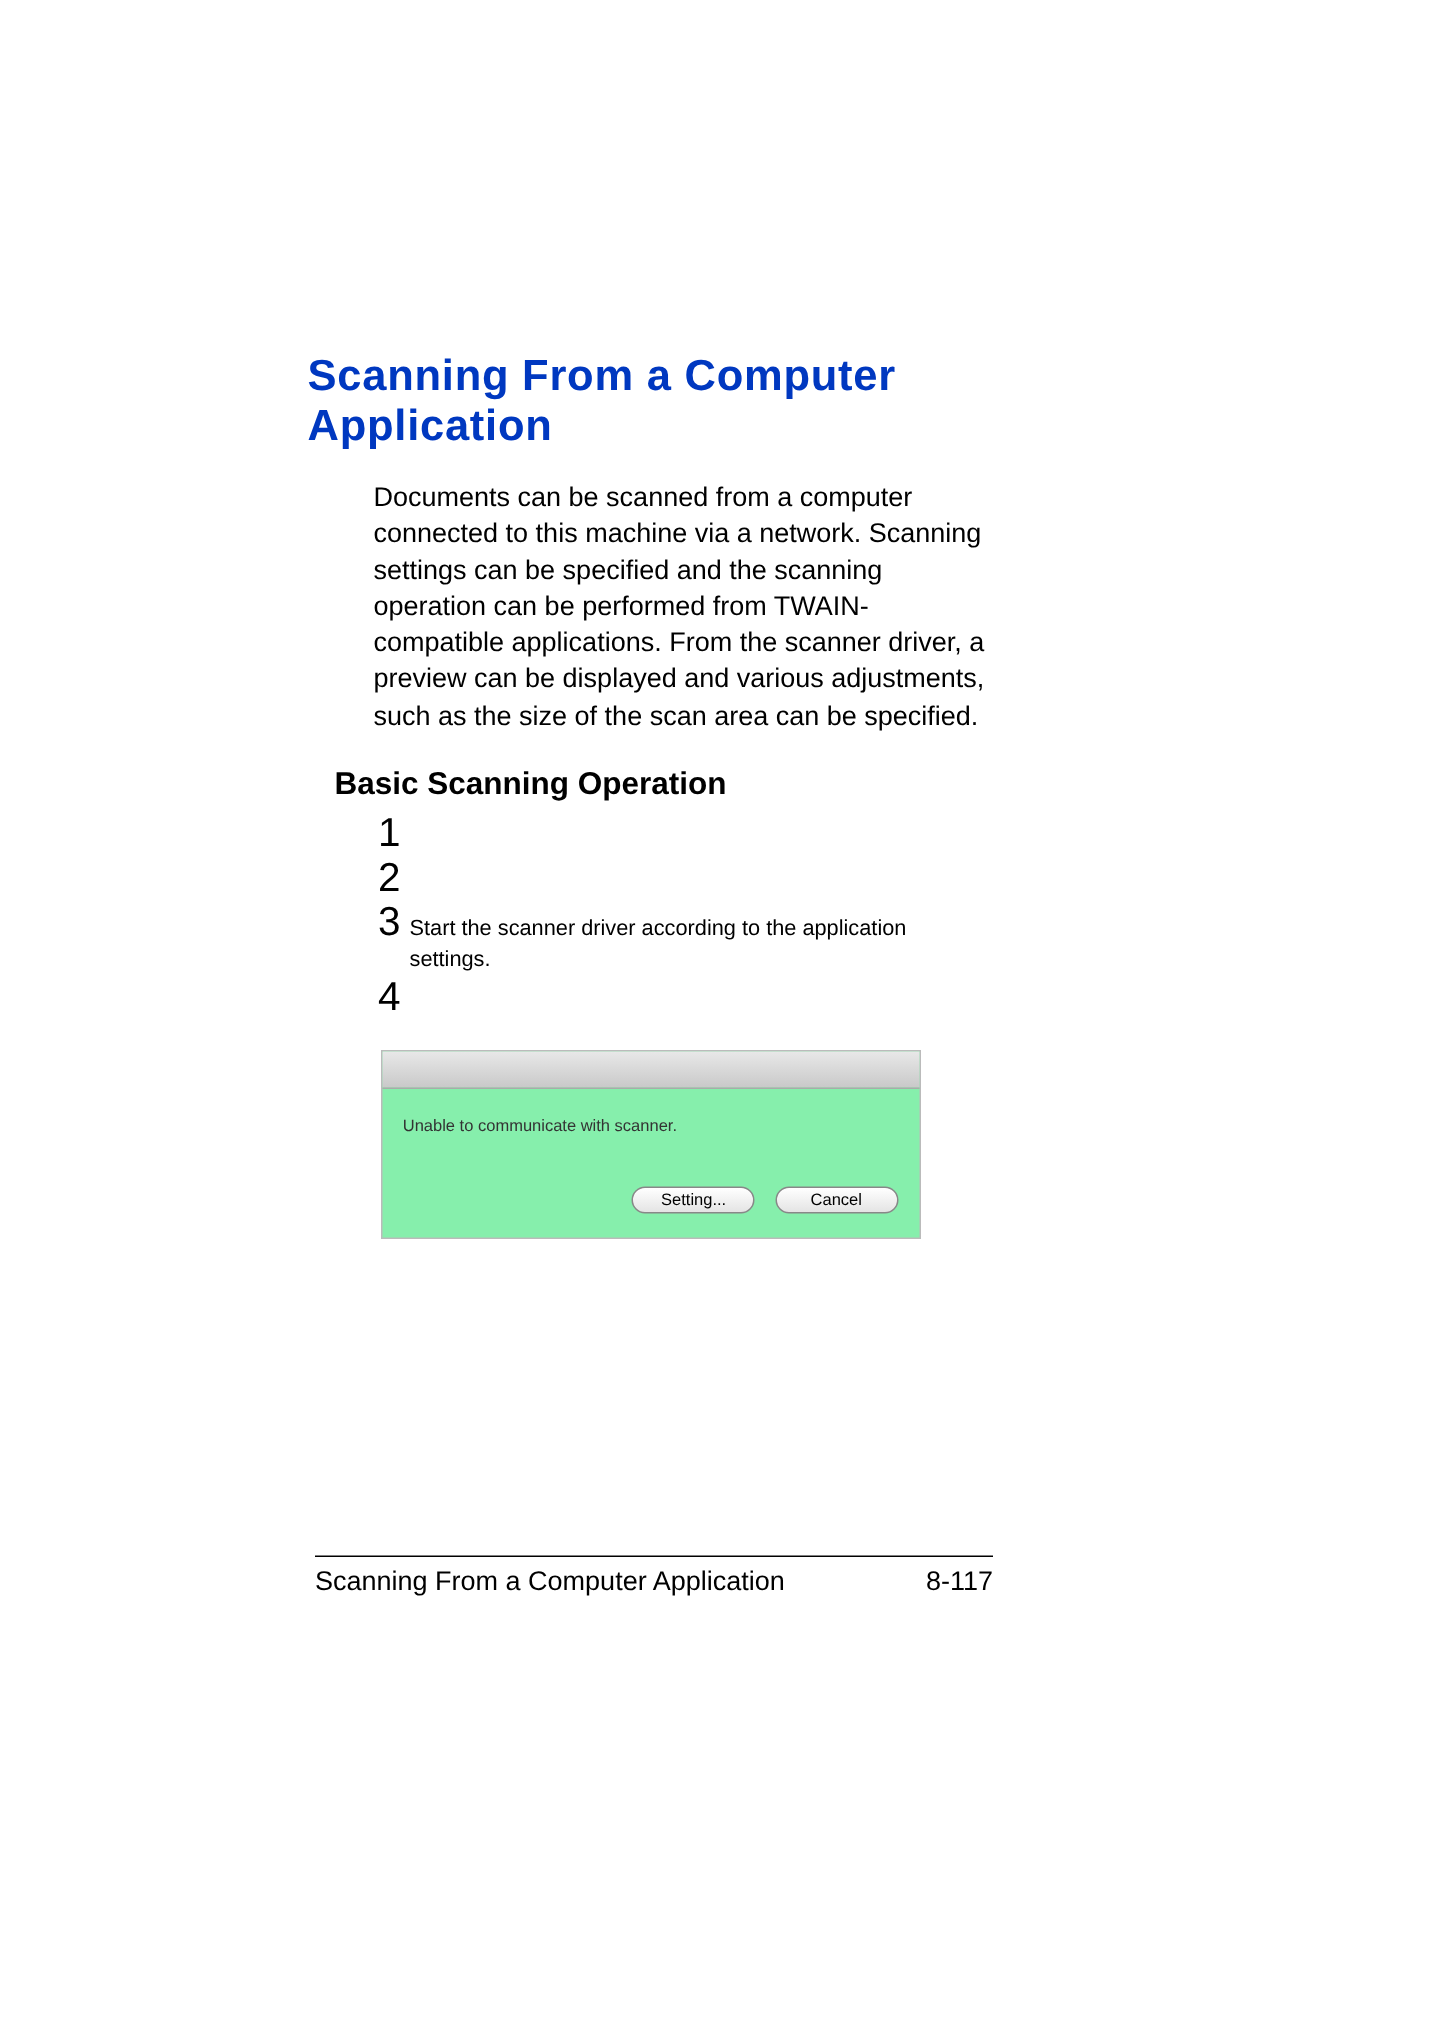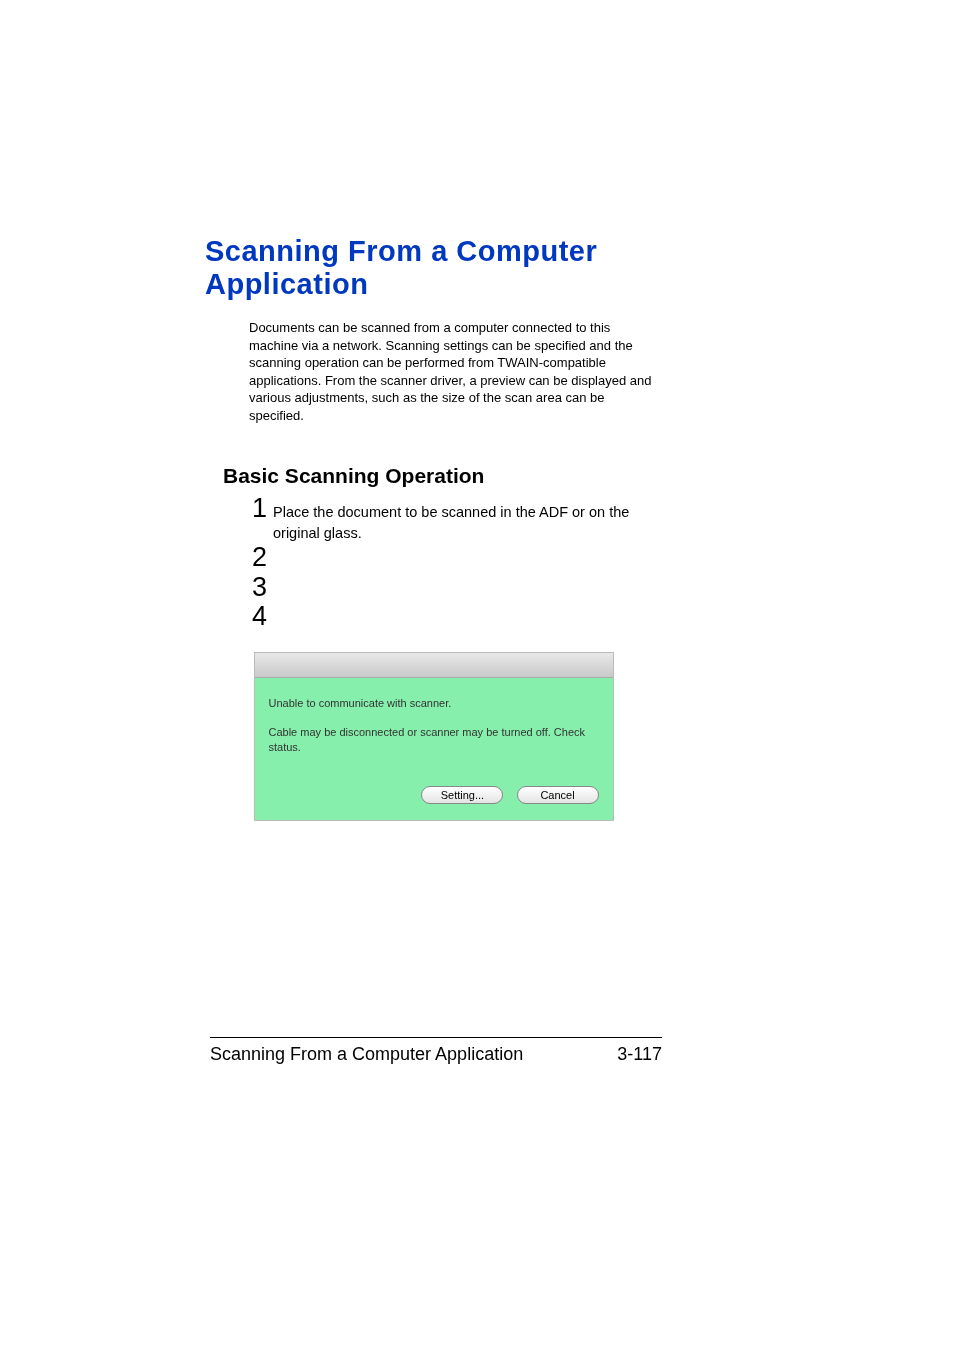--- a/index.html
+++ b/index.html
@@ -17,23 +17,23 @@
     padding: 235px 210px 0 205px;
   }
   .heading {
     color: #0038c0;
     font-size: 29px;
     font-weight: bold;
     letter-spacing: 0.5px;
     margin: 0 0 18px 0;
   }
   .intro {
-    font-size: 13px;
+    font-size: 18px;
     line-height: 1.35;
-    margin: 0 0 40px 44px;
+    margin: 0 0 22px 44px;
   }
   .subheading {
     font-size: 21px;
     font-weight: bold;
     margin: 0 0 6px 18px;
   }
   .steps {
     margin-left: 38px;
   }
   .step {
@@ -119,43 +119,42 @@
 
   <h1 class="heading">Scanning From a Computer Application</h1>
 
   <p class="intro">Documents can be scanned from a computer connected to this machine via a network. Scanning settings can be specified and the scanning operation can be performed from TWAIN-compatible applications. From the scanner driver, a preview can be displayed and various adjustments, such as the size of the scan area can be specified.</p>
 
   <h2 class="subheading">Basic Scanning Operation</h2>
 
   <div class="steps">
     <div class="step">
       <span class="step-num">1</span>
-      <span class="step-text">Place the document to be scanned in the ADF or on the original glass.</span>
     </div>
     <div class="step">
       <span class="step-num">2</span>
     </div>
     <div class="step">
       <span class="step-num">3</span>
+      <span class="step-text">Start the scanner driver according to the application settings.</span>
     </div>
     <div class="step">
       <span class="step-num">4</span>
     </div>
   </div>
 
   <div class="dialog">
     <div class="dialog-titlebar"></div>
     <div class="dialog-body">
       <p>Unable to communicate with scanner.</p>
-      <p>Cable may be disconnected or scanner may be turned off. Check status.</p>
       <div class="dialog-buttons">
         <span class="mac-button">Setting...</span>
         <span class="mac-button">Cancel</span>
       </div>
     </div>
   </div>
 
   <div class="footer">
     <span>Scanning From a Computer Application</span>
-    <span>3-117</span>
+    <span>8-117</span>
   </div>
 
 </div>
 
 </body></html>

